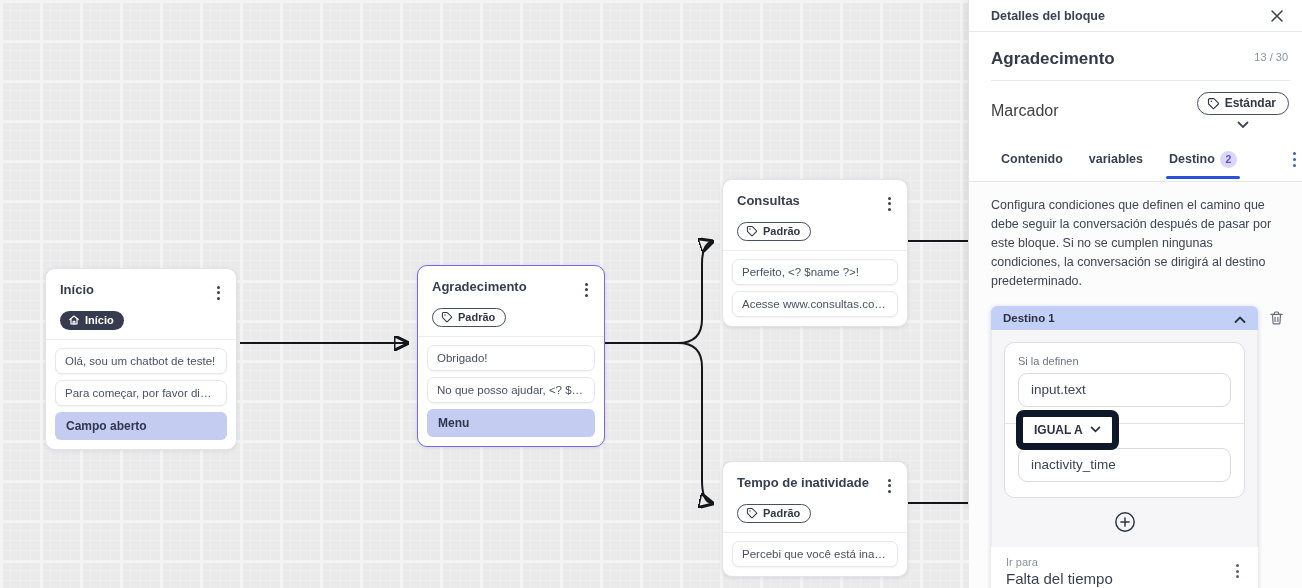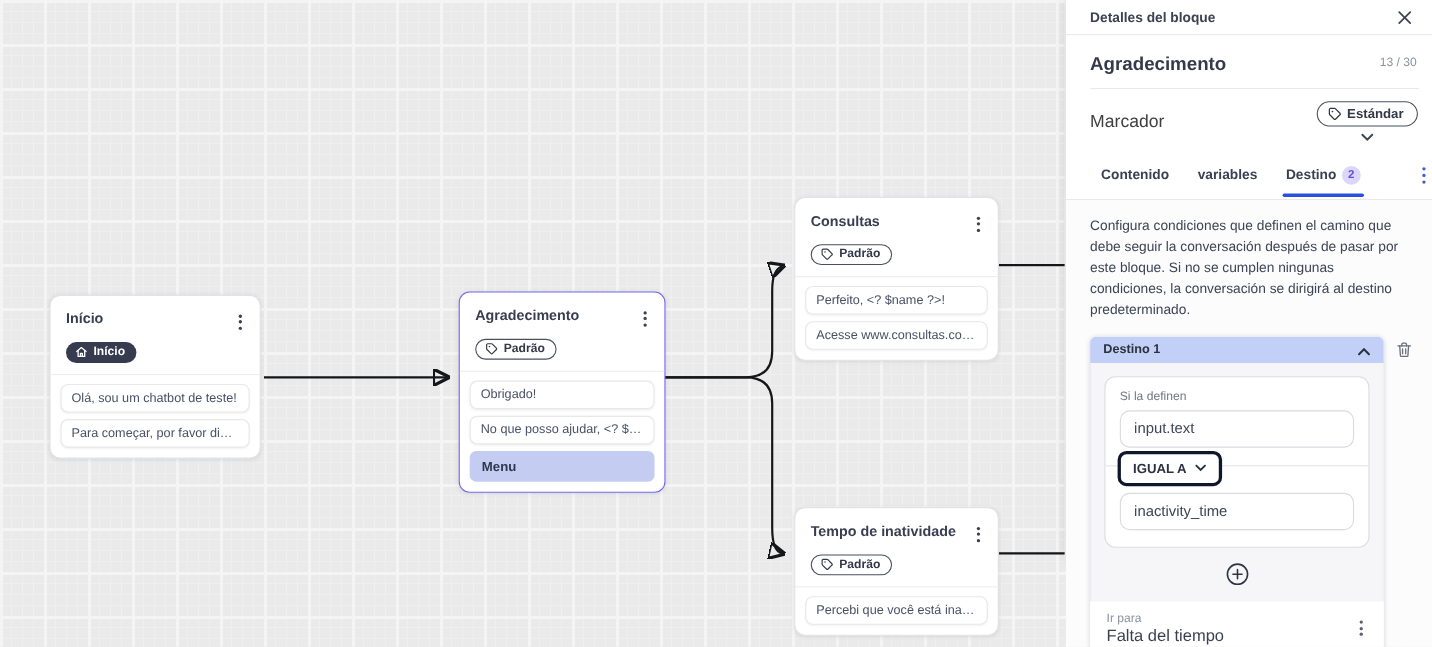--- a/index.html
+++ b/index.html
@@ -82,21 +82,21 @@
     padding:6px 12px;font-size:11.5px;font-weight:700;color:#2c3140;cursor:pointer;}
   .dest-body{background:#f6f6f8;padding:12px 12px 4px;border-left:1px solid #ececf0;border-right:1px solid #ececf0;}
   .cond-box{background:#fff;border:1px solid #dcdce2;border-radius:10px;}
   .cond-top{padding:12px 13px 16px;}
   .field-label{font-size:11px;color:#707684;margin-bottom:6px;}
   .text-input{width:100%;box-sizing:border-box;height:34px;border:1px solid #d9dade;border-radius:9px;
     padding:0 12px;font-size:13.5px;color:#3f4455;background:#fff;outline:none;
     font-family:"Liberation Sans","DejaVu Sans",sans-serif;}
   .cond-sep{position:relative;border-top:1px solid #e4e4ea;}
   .op-chip{position:absolute;top:-14px;left:11px;display:inline-flex;align-items:center;gap:7px;
-    background:#fff;border:3px solid #0f172a;border-radius:8px;padding:6px 11px;
+    background:#fff;border:7px solid #0f172a;border-radius:8px;padding:6px 11px;
     font-size:12px;font-weight:700;color:#2c3140;cursor:pointer;}
   .cond-bottom{padding:24px 13px 15px;}
   .plus-btn{display:block;margin:13px auto 10px;background:transparent;border:none;cursor:pointer;padding:0;line-height:0;}
   .dest-foot{display:flex;justify-content:space-between;align-items:center;background:#fff;padding:9px 15px 11px;}
   .goto-label{font-size:11px;color:#8d92a0;margin-bottom:2px;}
   .goto-value{font-size:15px;color:#3a3f52;}
   .trash-btn{position:absolute;right:-1px;top:3px;cursor:pointer;line-height:0;}
   .chev{display:inline-block;line-height:0;}
 </style>
 </head>
@@ -134,20 +134,21 @@
               <path d="M10.3 20 V14.5 H13.7 V20"></path>
             </svg>
         </span>
         <span>Início</span>
       </span>
     </div>
     <div class="node-divider"></div>
     <div class="node-rows">
       <div class="msg-row">Olá, sou um chatbot de teste!</div>
       <div class="msg-row">Para começar, por favor digite o ...</div>
+      <div class="action-row">Campo aberto</div>
     </div>
   </div>
 
   <div class="node selected" style="left:417px;top:265px;width:188px;">
     <div class="node-head">
       <span class="node-title">Agradecimento</span>
       <span class="vdots">
           <i></i>
           <i></i>
           <i></i>

